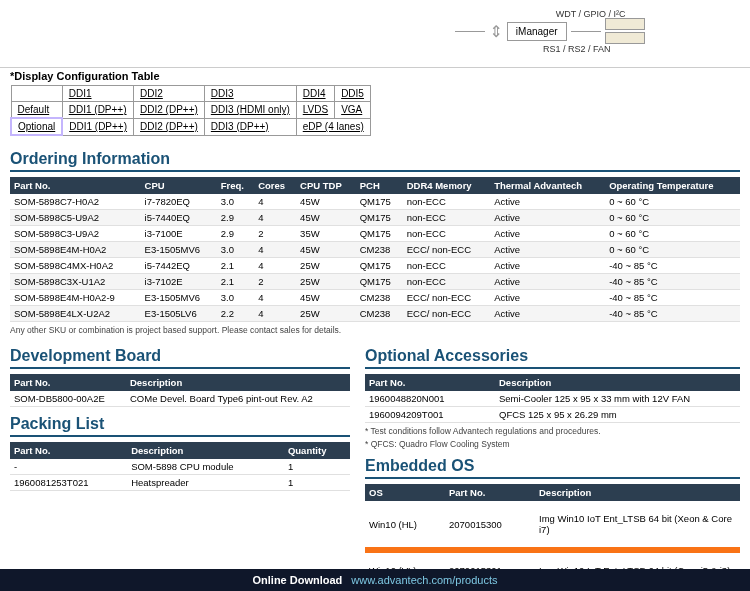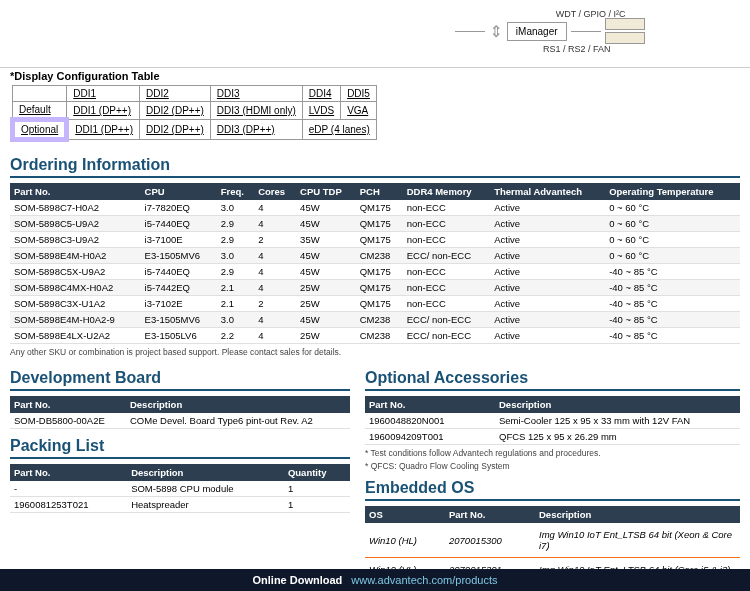--- a/index.html
+++ b/index.html
@@ -169,23 +169,22 @@
       font-size: 9.5px;
     }
     .embedded-os-table th {
       background: #2c3e50;
       color: #fff;
       padding: 3px 4px;
       text-align: left;
       font-weight: bold;
     }
     .embedded-os-table td {
-      padding: 6px 4px;
-      border-bottom: 1px solid #f97316;
-      font-style: italic;
+      padding: 12px 4px;
+      border-bottom: 6px solid #f97316;
     }
   </style>
 </head>
 <body>
 
 <div class="diagram-area">
   <div class="diagram-left">
     
   </div>
   <div class="diagram-right">
@@ -223,21 +222,21 @@
     </tr>
     <tr>
       <td style="border:1px solid #999; padding:2px 6px;">Default</td>
       <td style="border:1px solid #999; padding:2px 6px;">DDI1 (DP++)</td>
       <td style="border:1px solid #999; padding:2px 6px;">DDI2 (DP++)</td>
       <td style="border:1px solid #999; padding:2px 6px;">DDI3 (HDMI only)</td>
       <td style="border:1px solid #999; padding:2px 6px;">LVDS</td>
       <td style="border:1px solid #999; padding:2px 6px;">VGA</td>
     </tr>
     <tr>
-      <td style="border:5px solid #c4b5fd; padding:2px 6px;">Optional</td>
+      <td style="border:2px solid #c4b5fd; padding:2px 6px;">Optional</td>
       <td style="border:1px solid #999; padding:2px 6px;">DDI1 (DP++)</td>
       <td style="border:1px solid #999; padding:2px 6px;">DDI2 (DP++)</td>
       <td style="border:1px solid #999; padding:2px 6px;">DDI3 (DP++)</td>
       <td style="border:1px solid #999; padding:2px 6px;" colspan="2">eDP (4 lanes)</td>
     </tr>
   </tbody>
     </table>
 </div>
 
 <div class="full-width-section">
@@ -295,31 +294,20 @@
           <td>E3-1505MV6</td>
           <td>3.0</td>
           <td>4</td>
           <td>45W</td>
           <td>CM238</td>
           <td>ECC/ non-ECC</td>
           <td>Active</td>
           <td>0 ~ 60 °C</td>
         </tr>
         <tr>
-          <td>SOM-5898C5X-U9A2</td>
-          <td>i5-7440EQ</td>
-          <td>2.9</td>
-          <td>4</td>
-          <td>45W</td>
-          <td>QM175</td>
-          <td>non-ECC</td>
-          <td>Active</td>
-          <td>-40 ~ 85 °C</td>
-        </tr>
-        <tr>
           <td>SOM-5898C4MX-H0A2</td>
           <td>i5-7442EQ</td>
           <td>2.1</td>
           <td>4</td>
           <td>25W</td>
           <td>QM175</td>
           <td>non-ECC</td>
           <td>Active</td>
           <td>-40 ~ 85 °C</td>
         </tr>

